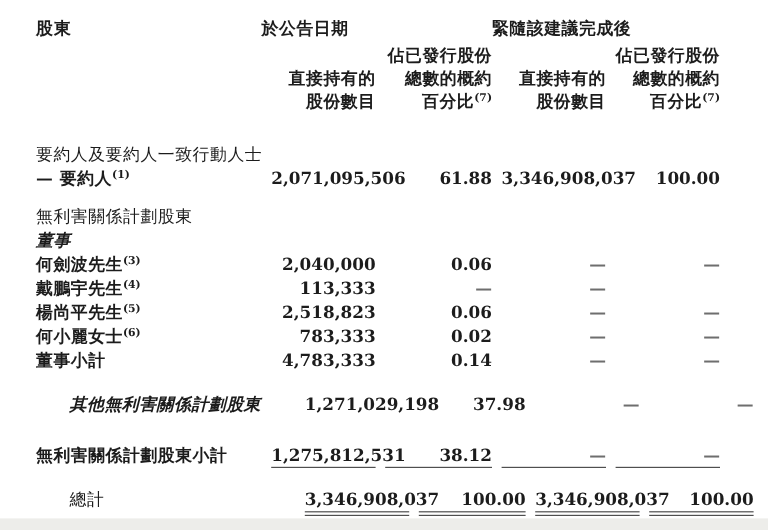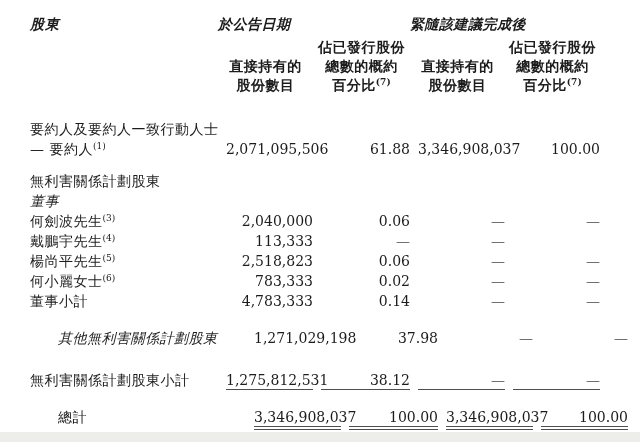--- a/index.html
+++ b/index.html
@@ -15,59 +15,59 @@
     width: 640px; height: 442px;
     padding: 14px 40px 0 30px;
   }
   
   .grid {
     display: grid;
     grid-template-columns: 188px 95px 97px 95px 95px;
   }
   
   .thead { font-size: 14px; }
-  .h-row1 { align-items: start; font-style: italic; }
+  .h-row1 { align-items: start; }
   .h-shareholder {
     font-weight: bold;
     letter-spacing: 1px;
     line-height: 20px;
   }
   .h-group {
     font-weight: bold;
     line-height: 20px;
     letter-spacing: 0.5px;
   }
   .h-group.g1 { grid-column: 2 / 4; }
   .h-group.g2 { grid-column: 4 / 6; }
   .h-subrow { margin-top: 4px; align-items: end; }
   .h-sub {
     font-weight: bold;
     text-align: right;
     line-height: 19px;
     letter-spacing: 0.5px;
     white-space: nowrap;
   }
-  .h-sub div { display: block; text-align: center; }
+  .h-sub div { display: block; }
   .h-sub.c1 { grid-column: 2; }
   .h-sub.c2 { grid-column: 3; }
   .h-sub.c3 { grid-column: 4; }
   .h-sub.c4 { grid-column: 5; }
   sup {
     font-size: 9px;
     line-height: 0;
     vertical-align: 5px;
     letter-spacing: 0;
   }
   
   .tbody { margin-top: 24px; font-size: 14px; }
   .row { line-height: 20px; height: 20px; }
   .row.gap-xl { margin-top: 12px; }
   .row.gap-lg { margin-top: 22px; }
   .row.gap-md { margin-top: 17px; margin-left: 28px; }
-  .cell { white-space: nowrap; }
+  .cell { white-space: nowrap; font-weight: bold; }
   .cell.label { letter-spacing: 0.5px; overflow: visible; }
   .cell.label.bold { font-weight: normal; }
   .cell.label.italic { font-style: italic; }
   .cell.num {
     text-align: right;
     margin-left: 8px;
     font-variant-numeric: lining-nums;
   }
   .cell.num.dash { color: #6e6e6e; }
   .cell.num.rule-single { border-bottom: 1px solid #4f4f4f; height: 20px; }

